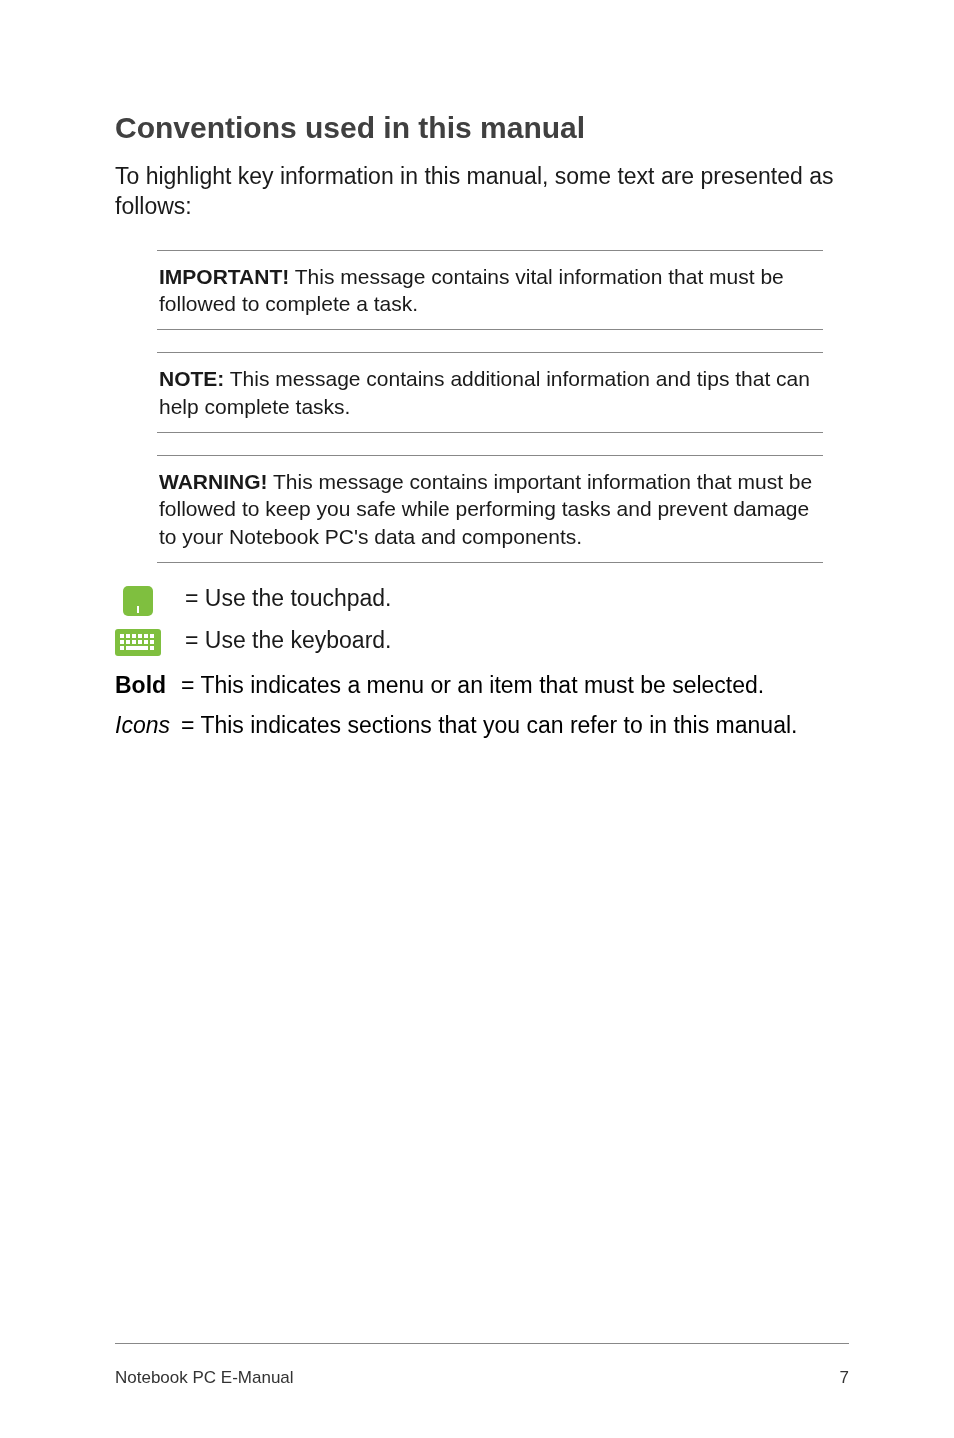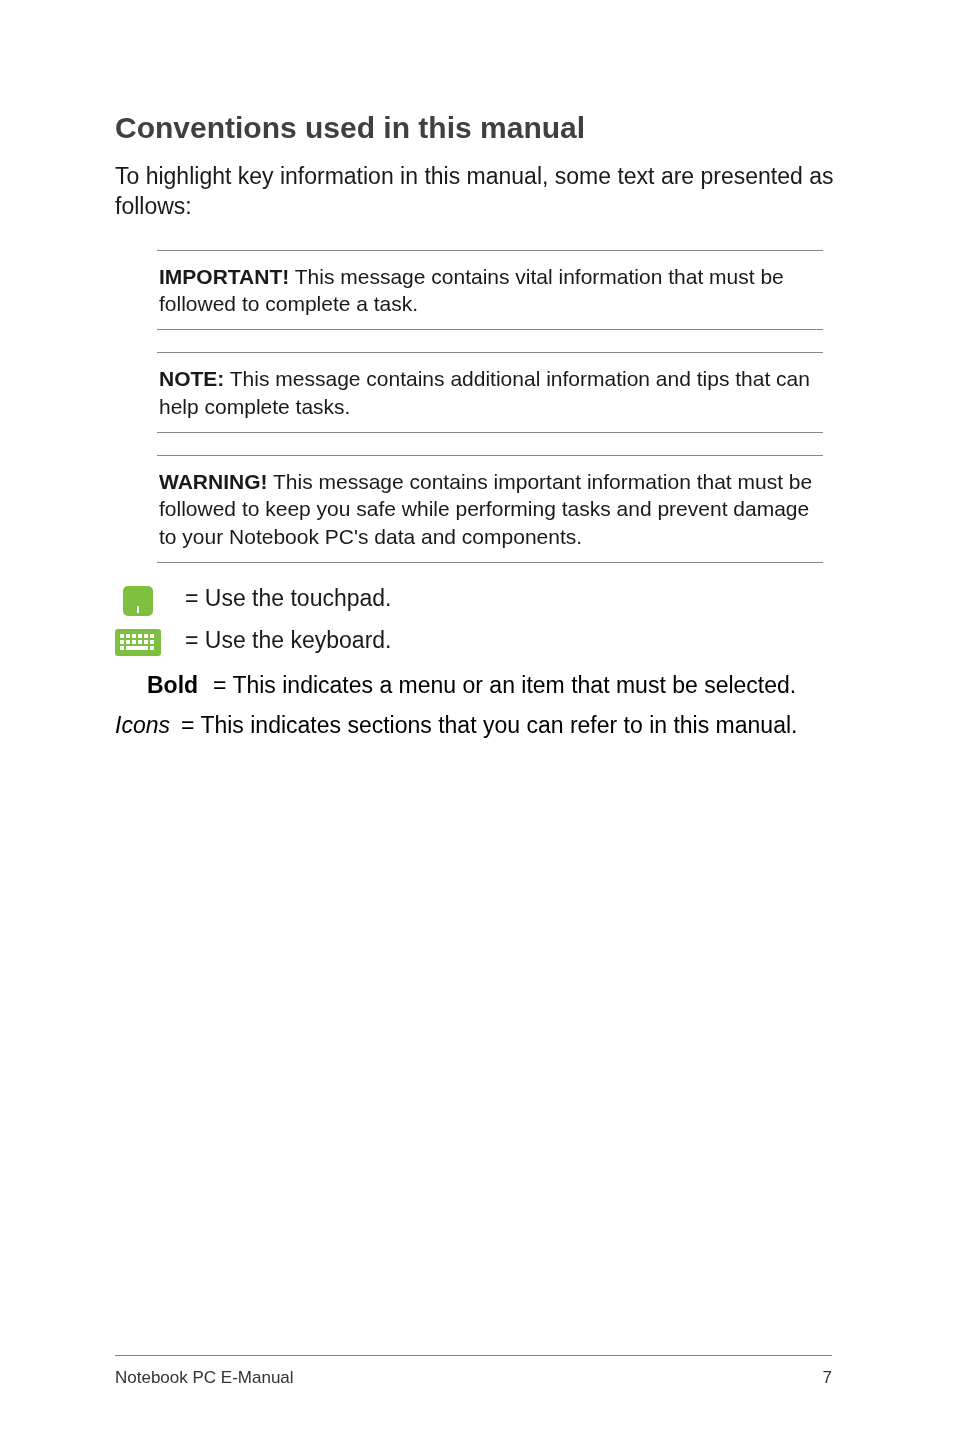--- a/index.html
+++ b/index.html
@@ -95,30 +95,30 @@
     display: flex;
     margin-bottom: 8px;
     font-size: 23px;
     line-height: 1.4;
   }
   .typo-key {
     width: 56px;
     flex-shrink: 0;
     margin-right: 10px;
   }
-  .typo-key.bold { font-weight: 700; margin-left: 32px; }
+  .typo-key.bold { font-weight: 700; }
   .typo-key.italic { font-style: italic; }
   .typo-desc { flex: 1; }
   .footer {
     position: absolute;
     bottom: 50px;
     left: 115px;
-    right: 122px;
+    right: 105px;
     border-top: 1px solid #888;
-    padding-top: 12px;
+    padding-top: 24px;
     display: flex;
     justify-content: space-between;
     font-size: 17px;
     color: #333;
   }
 </style>
 </head>
 <body>
 
 <div class="page">

